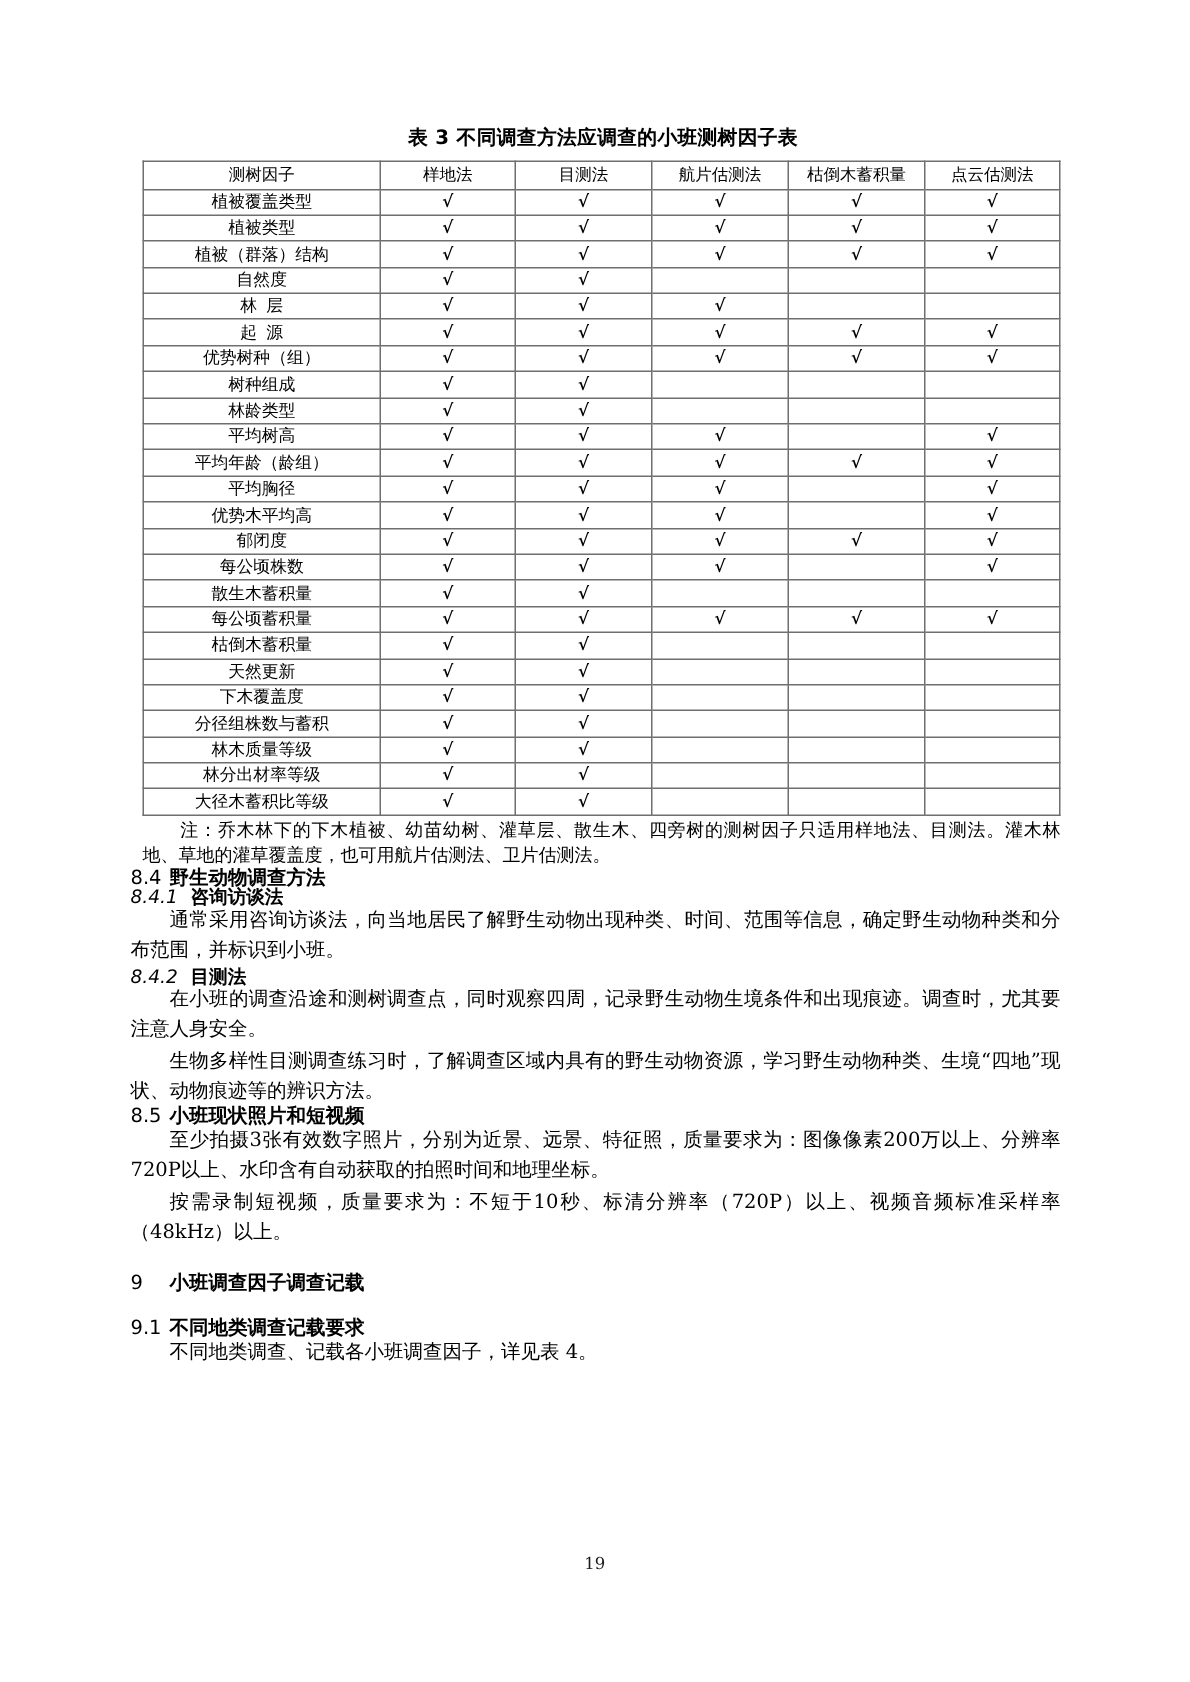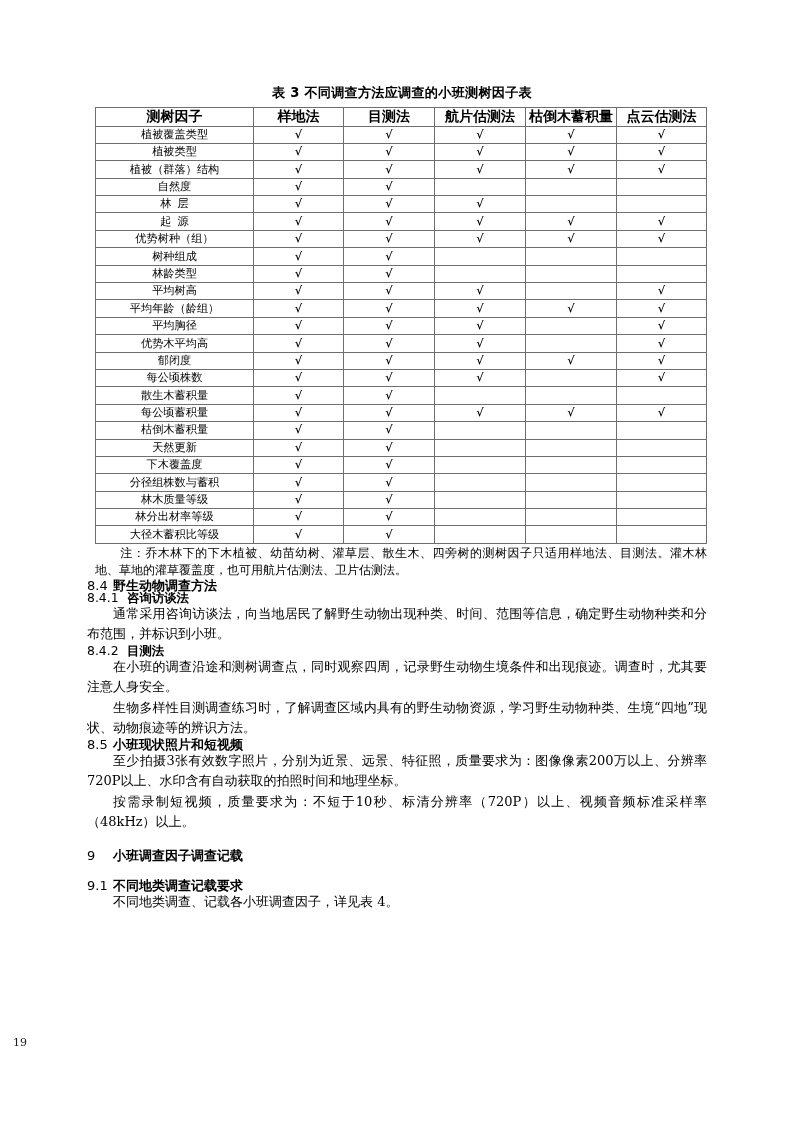--- a/index.html
+++ b/index.html
@@ -53,23 +53,23 @@
     border: 1px solid #6f6f6f;
     text-align: center;
     vertical-align: middle;
     font-size: 11.2px;
     line-height: 1.05;
     height: 16.4px;
     padding: 0;
     font-family: "DejaVu Serif", "Liberation Serif", serif;
   }
   table.factor-table th {
-    font-weight: bold;
+    font-weight: normal;
     height: 18px;
-    font-size: 14px;
+    font-size: 11px;
   }
   table.factor-table col.c0 { width: 158px; }
   table.factor-table col.c1 { width: 90px; }
   table.factor-table col.c2 { width: 91px; }
   table.factor-table col.c3 { width: 91px; }
   table.factor-table col.c4 { width: 91px; }
   table.factor-table col.c5 { width: 90px; }
   td.mark {
     font-family: "DejaVu Sans", "Liberation Sans", sans-serif;
     font-size: 10.5px;
@@ -106,41 +106,41 @@
     line-height: 1.0;
     margin-top: 8px;
     margin-bottom: 6px;
   }
   .h-l1 .num, .h-l2 .num {
     display: inline-block;
     font-family: "DejaVu Sans", "Liberation Sans", sans-serif;
     font-weight: normal;
   }
   .h-l1 .num { min-width: 26px; }
-  .h-l2 .num { min-width: 40px; }
+  .h-l2 .num { min-width: 40px; font-style: italic; }
   .h-l1 .txt, .h-l2 .txt { font-weight: bold; }
 
   
   p.body {
     font-size: 13px;
     line-height: 1.52;
     margin: 0 12px 1px 0;
     text-align: justify;
     text-justify: inter-ideograph;
     text-indent: 2em;
     width: 620px;
   }
 
   
   .page-number {
     position: absolute;
-    left: 13px;
+    left: 0;
     right: 0;
     top: 1036px;
-    text-align: left;
+    text-align: center;
     font-family: "DejaVu Serif", "Liberation Serif", serif;
     font-size: 11px;
     color: #1a1a1a;
   }
   .gap-lg { height: 17px; }
 </style>
 </head>
 <body>
 
 <div class="page">

